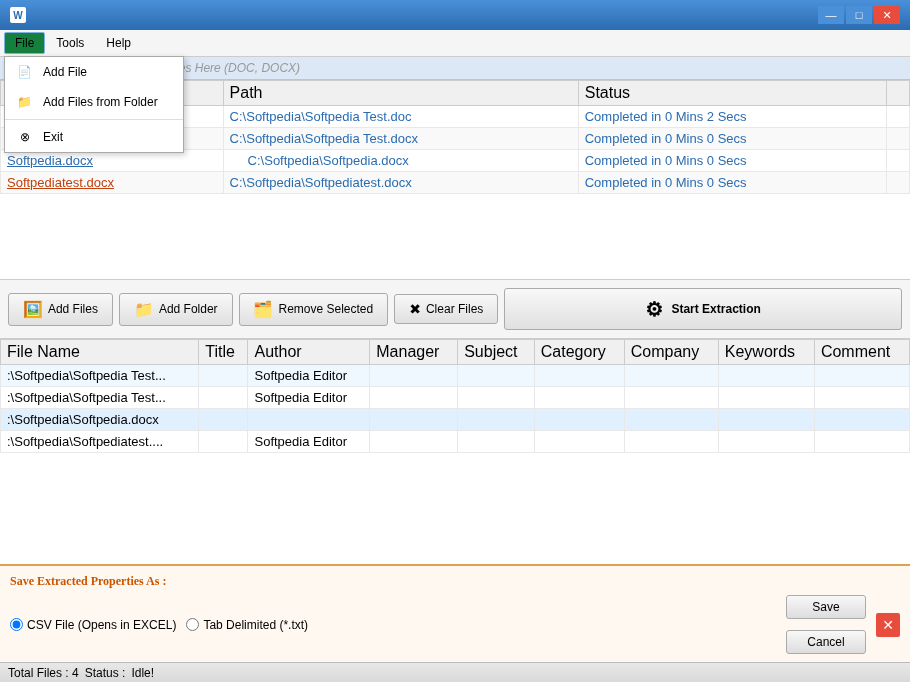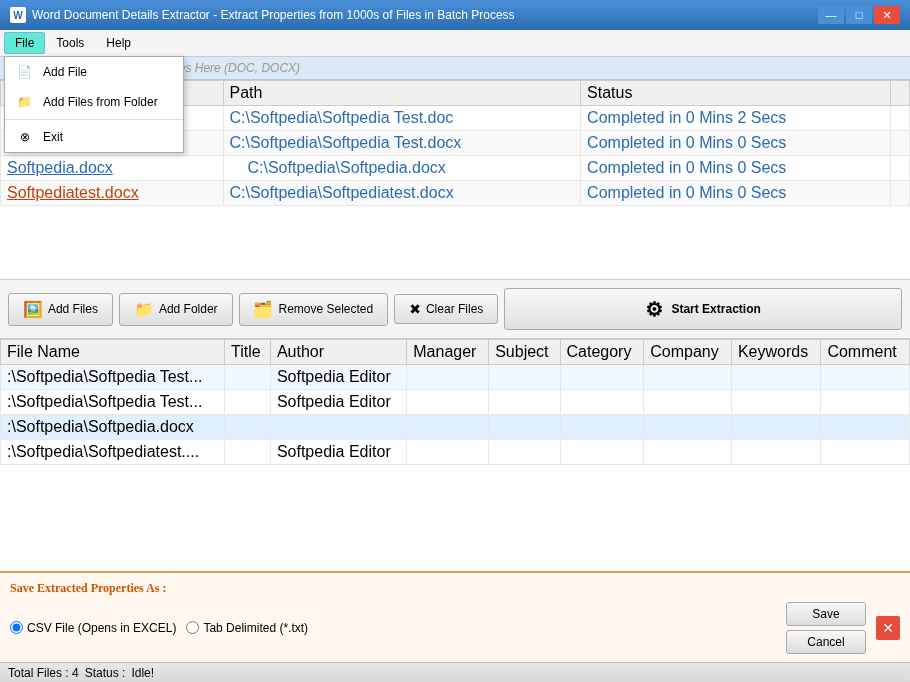--- a/index.html
+++ b/index.html
@@ -32,21 +32,21 @@
       align-items: center;
       padding: 2px 4px;
       position: relative;
     }
     .menu-item {
       padding: 3px 10px;
       cursor: pointer;
       border: 1px solid transparent;
       border-radius: 2px;
     }
-    .menu-item:hover, .menu-item.active { background: #5eead4; border-color: #7ab3e0; }
+    .menu-item:hover, .menu-item.active { background: #15803d; border-color: #7ab3e0; }
 
     .dropdown-menu {
       position: absolute;
       top: 26px;
       left: 4px;
       background: white;
       border: 1px solid #aaa;
       box-shadow: 2px 2px 6px rgba(0,0,0,0.2);
       z-index: 100;
       min-width: 180px;
@@ -83,21 +83,21 @@
     th {
       border: 1px solid #ccc;
       padding: 3px 6px;
       text-align: left;
       font-weight: normal;
       font-size: 16px;
     }
     td {
       border: 1px solid #e8e8e8;
       padding: 3px 6px;
-      font-size: 16px;
+      font-size: 13px;
     }
     .status-text { color: #2b6cb0; }
 
     .button-bar {
       display: flex;
       align-items: center;
       padding: 8px;
       gap: 6px;
       background: #f5f5f5;
       border-bottom: 1px solid #ccc;
@@ -136,21 +136,21 @@
     .results-table-container table th { background: #f0f0f0; }
 
     .bottom-section {
       background: #fff8f0;
       border-top: 2px solid #e0a050;
       padding: 8px 10px;
     }
     .save-label { font-weight: bold; color: #cc5500; margin-bottom: 6px; font-family: Liberation Serif, serif; }
     .save-row { display: flex; align-items: center; gap: 10px; }
     .radio-option { display: flex; align-items: flex-start; gap: 4px; cursor: pointer; }
-    .save-buttons { display: flex; flex-direction: column; gap: 4px; margin-left: auto; }
+    .save-buttons { display: flex; flex-direction: column; gap: 11px; margin-left: auto; }
     .save-btn {
       padding: 4px 20px;
       border: 1px solid #aaa;
       border-radius: 3px;
       background: linear-gradient(to bottom, #f8f8f8, #ddd);
       cursor: pointer;
       min-width: 80px;
       text-align: center;
     }
     .close-x {
@@ -182,21 +182,20 @@
     .gear { font-size: 20px; }
   </style>
 </head>
 <body>
 
 <div class="title-bar">
   <div class="title-bar-left">
     <div class="title-bar-icon">
       <span style="font-size:10px;color:#2b6cb0;font-weight:bold;">W</span>
     </div>
-    <span>Word Document Details Extractor - Extract Properties from 1000s of Files in Batch Process</span>
   </div>
   <div class="title-bar-buttons">
     <button class="tb-btn minimize">—</button>
     <button class="tb-btn maximize">□</button>
     <button class="tb-btn close">✕</button>
   </div>
 </div>
 
 <div class="menu-bar">
   <div class="menu-item active">

